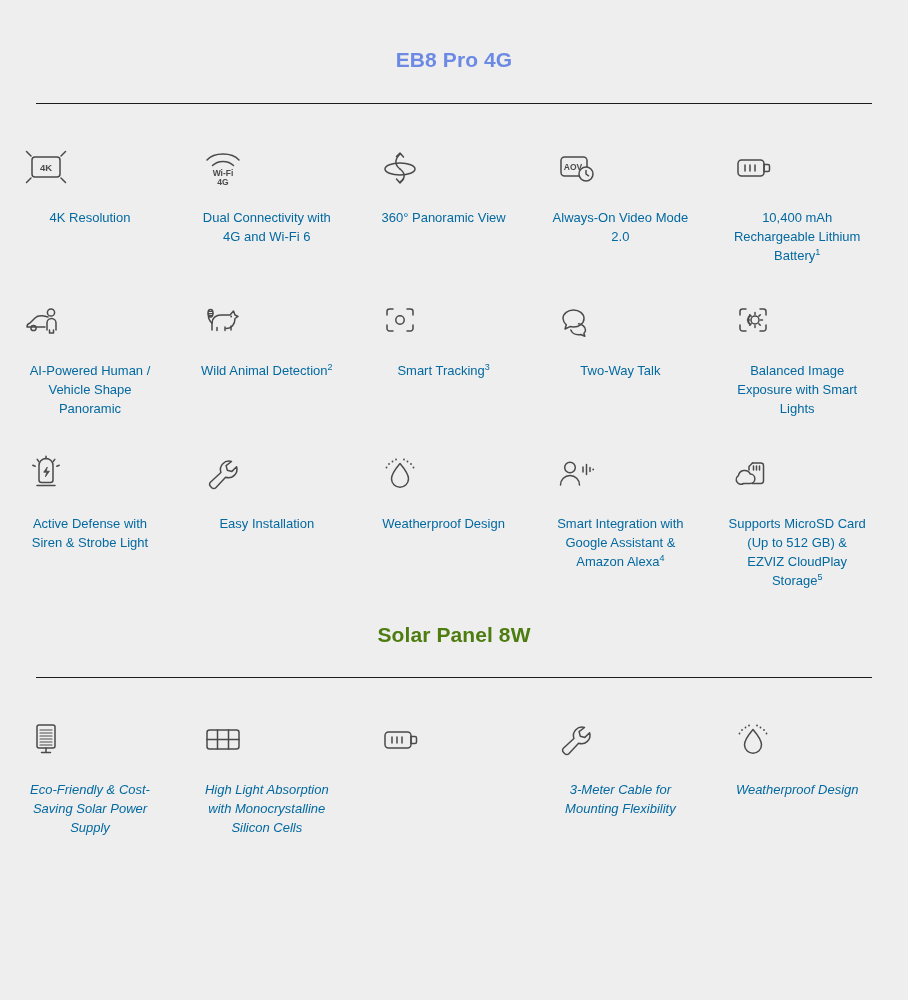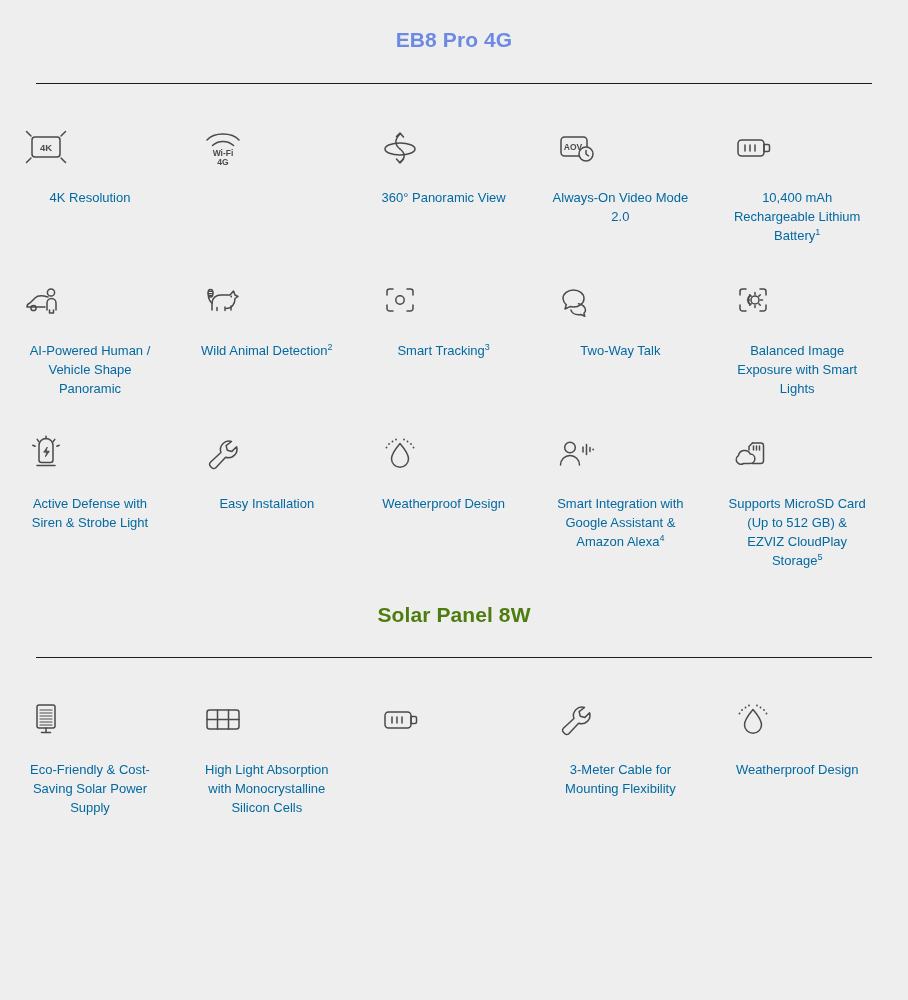--- a/index.html
+++ b/index.html
@@ -21,21 +21,21 @@
   }
 
   
   .section-title {
     text-align: center;
     color: #6c8ae4;
     font-size: 21px;
     font-weight: bold;
     letter-spacing: 0.1px;
   }
-  #title-eb8 { padding-top: 28px; }
+  #title-eb8 { padding-top: 48px; }
   #title-solar { padding-top: 23px; }
 
   .divider {
     height: 1px;
     background: #1c1c1c;
     margin: 0 36px;
   }
   #divider-eb8 { margin-top: 31px; }
   #divider-solar { margin-top: 30px; }
 
@@ -75,21 +75,21 @@
   .feature-label.link {
     text-underline-offset: 2px;
   }
   .feature-label sup {
     font-size: 9px;
     vertical-align: super;
     line-height: 0;
   }
 
   
-  #grid-solar .feature-cell { padding-top: 17px; }
+  #grid-solar .feature-cell { padding-top: 17px; font-style: italic; }
 </style>
 </head>
 <body>
 
 <div class="page">
 
   <div>
     <div id="title-eb8" class="section-title" style="color: rgb(108, 138, 228);">EB8 Pro 4G</div>
     <div id="divider-eb8" class="divider"></div>
     <div id="grid-eb8" class="feature-grid">
@@ -105,20 +105,21 @@
         </div>
         <div class="feature-cell">
           <div class="feature-icon">
             <svg width="46" height="42" viewBox="0 0 46 42">
       <path d="M7 14 C14 6 32 6 39 14" fill="none" stroke="currentColor" stroke-width="1.5" stroke-linecap="round" stroke-linejoin="round"></path>
       <path d="M12.5 19.5 C18 14 28 14 33.5 19.5" fill="none" stroke="currentColor" stroke-width="1.5" stroke-linecap="round" stroke-linejoin="round"></path>
       <text x="23" y="30" text-anchor="middle" font-family="'Liberation Sans',sans-serif" font-size="8.5" font-weight="bold" fill="currentColor" stroke="none">Wi-Fi</text>
       <text x="23" y="38.5" text-anchor="middle" font-family="'Liberation Sans',sans-serif" font-size="8.5" font-weight="bold" fill="currentColor" stroke="none">4G</text>
     </svg>
           </div>
+          <div class="feature-label">Dual Connectivity with 4G and Wi-Fi 6</div>
         </div>
         <div class="feature-cell">
           <div class="feature-icon">
             <svg width="44" height="40" viewBox="0 0 44 40">
       <ellipse cx="22" cy="22" rx="15" ry="6" fill="none" stroke="currentColor" stroke-width="1.5" stroke-linecap="round" stroke-linejoin="round"></ellipse>
       <path d="M22 7 C16.5 12.5 16.5 18 22 22" fill="none" stroke="currentColor" stroke-width="1.5" stroke-linecap="round" stroke-linejoin="round"></path>
       <path d="M22 22 C27.5 26 27.5 31.5 22 35" fill="none" stroke="currentColor" stroke-width="1.5" stroke-linecap="round" stroke-linejoin="round"></path>
       <path d="M18.5 9.5 L22 6 L25.5 10" fill="none" stroke="currentColor" stroke-width="1.5" stroke-linecap="round" stroke-linejoin="round"></path>
       <path d="M18.5 32 L22 36 L25.5 32" fill="none" stroke="currentColor" stroke-width="1.5" stroke-linecap="round" stroke-linejoin="round"></path>
     </svg>

